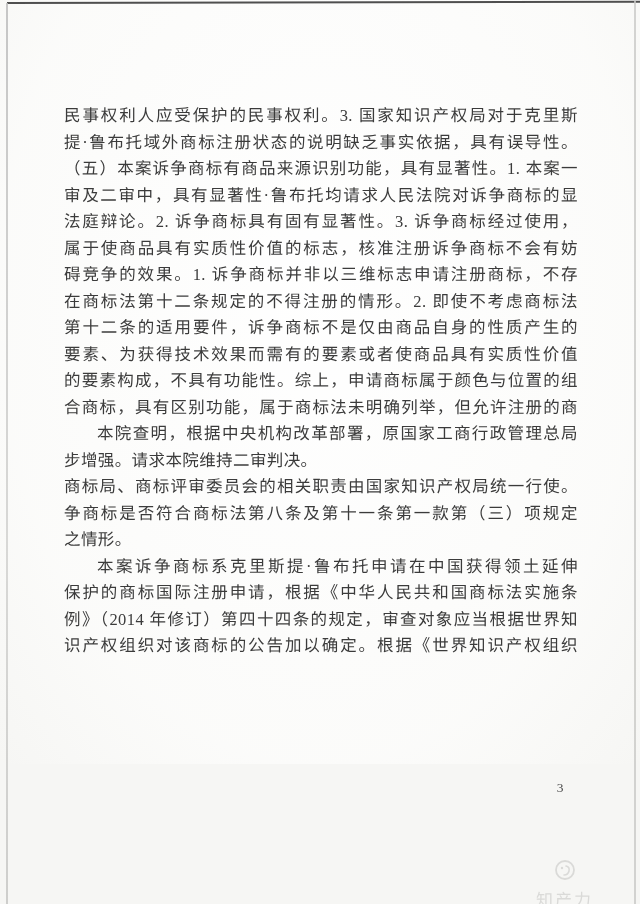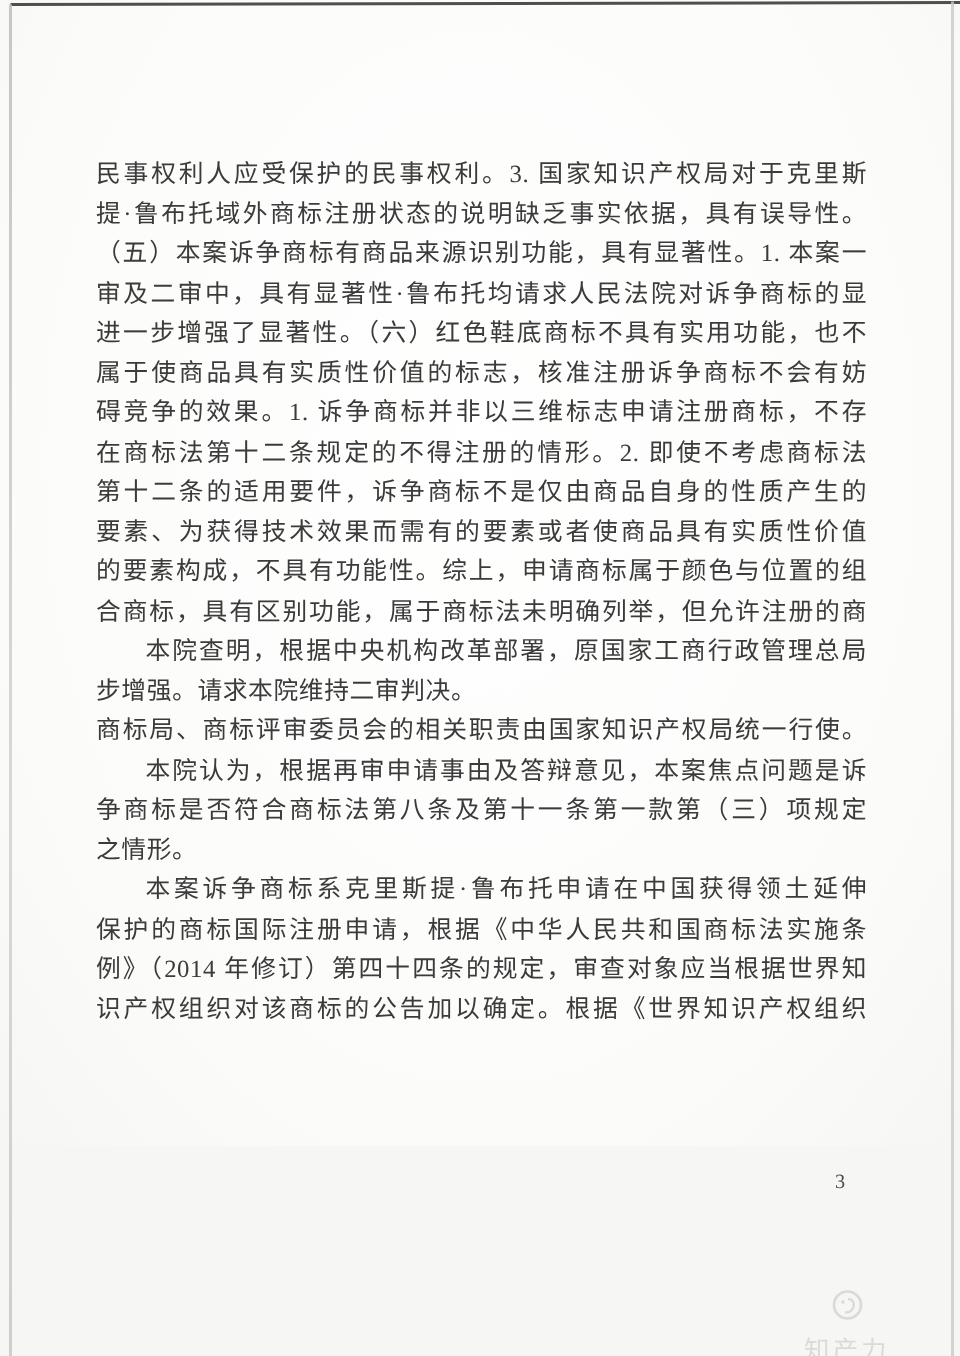--- a/index.html
+++ b/index.html
@@ -104,32 +104,31 @@
 
   <div class="scan-top-line"></div>
   <div class="scan-left-line"></div>
   <div class="scan-right-line"></div>
 
   <div class="text-block">
       <div class="line">民事权利人应受保护的民事权利。3. 国家知识产权局对于克里斯</div>
       <div class="line">提·鲁布托域外商标注册状态的说明缺乏事实依据，具有误导性。</div>
       <div class="line">（五）本案诉争商标有商品来源识别功能，具有显著性。1. 本案一</div>
       <div class="line">审及二审中，具有显著性·鲁布托均请求人民法院对诉争商标的显</div>
-      <div class="line">进一步增强了显著性。（六）红色鞋底商标不具有实用功能，也不</div>
+      <div class="line">法庭辩论。2. 诉争商标具有固有显著性。3. 诉争商标经过使用，</div>
       <div class="line">属于使商品具有实质性价值的标志，核准注册诉争商标不会有妨</div>
       <div class="line">碍竞争的效果。1. 诉争商标并非以三维标志申请注册商标，不存</div>
       <div class="line">在商标法第十二条规定的不得注册的情形。2. 即使不考虑商标法</div>
       <div class="line">第十二条的适用要件，诉争商标不是仅由商品自身的性质产生的</div>
       <div class="line">要素、为获得技术效果而需有的要素或者使商品具有实质性价值</div>
       <div class="line">的要素构成，不具有功能性。综上，申请商标属于颜色与位置的组</div>
       <div class="line">合商标，具有区别功能，属于商标法未明确列举，但允许注册的商</div>
       <div class="line indent">本院查明，根据中央机构改革部署，原国家工商行政管理总局</div>
       <div class="line short">步增强。请求本院维持二审判决。</div>
       <div class="line">商标局、商标评审委员会的相关职责由国家知识产权局统一行使。</div>
-      <div class="line indent">本院认为，根据再审申请事由及答辩意见，本案焦点问题是诉</div>
       <div class="line">争商标是否符合商标法第八条及第十一条第一款第（三）项规定</div>
       <div class="line short">之情形。</div>
       <div class="line indent">本案诉争商标系克里斯提·鲁布托申请在中国获得领土延伸</div>
       <div class="line">保护的商标国际注册申请，根据《中华人民共和国商标法实施条</div>
       <div class="line">例》（2014 年修订）第四十四条的规定，审查对象应当根据世界知</div>
       <div class="line">识产权组织对该商标的公告加以确定。根据《世界知识产权组织</div>
     </div>
 
   <div class="page-number">3</div>
 

